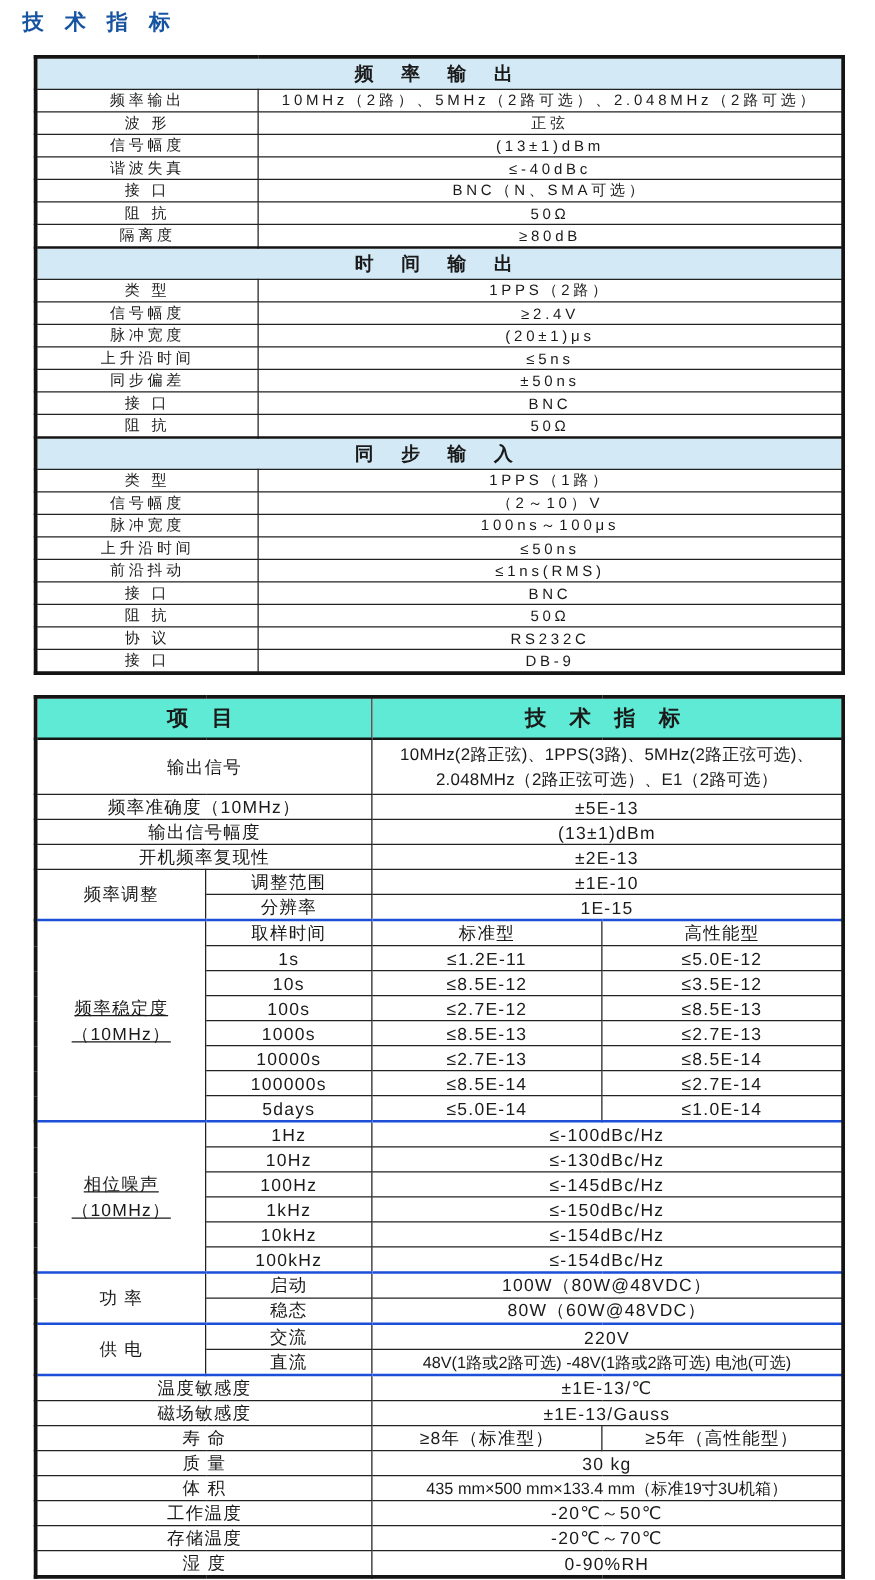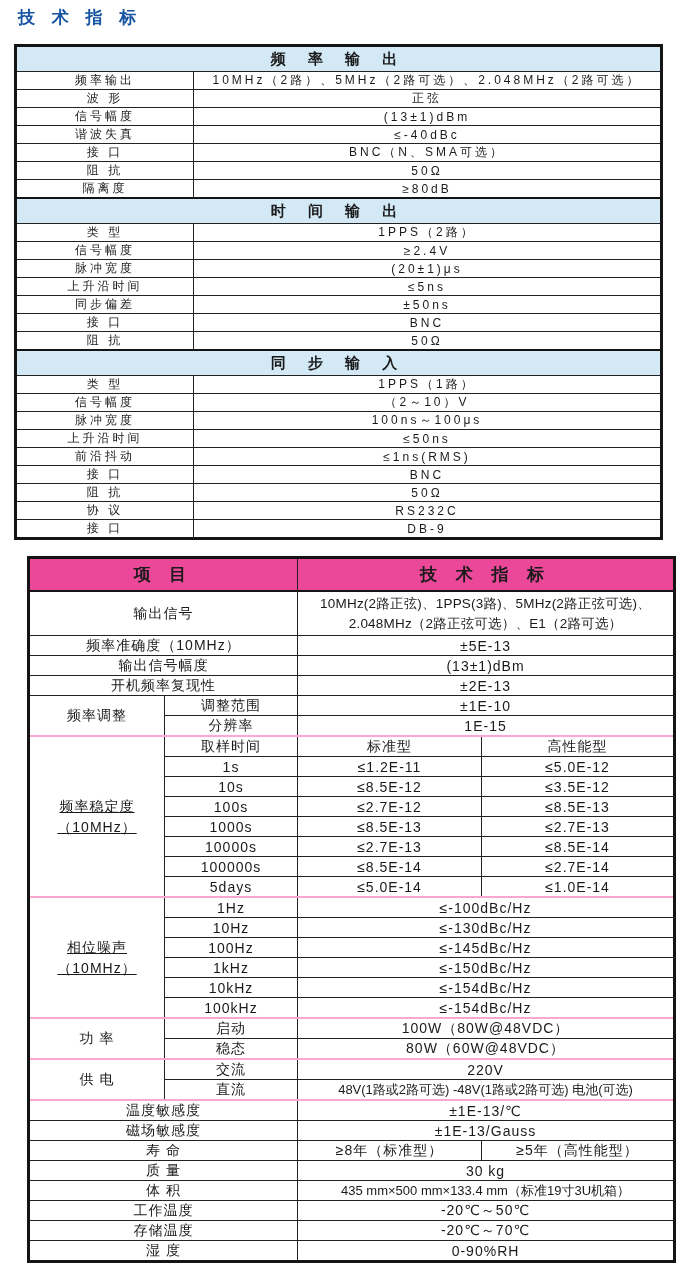--- a/index.html
+++ b/index.html
@@ -4,46 +4,46 @@
 <style>
   html,body{margin:0;padding:0;background:#ffffff;}
   .page{
     position:relative;width:700px;height:1264px;background:#ffffff;
     font-family:"Liberation Sans","DejaVu Sans",sans-serif;color:#1a1a1a;overflow:hidden;
   }
   .doc-title{
     position:absolute;left:18px;top:6px;font-size:17px;font-weight:bold;
     color:#1653a0;letter-spacing:6px;
   }
-  .tbl-wrap1{position:absolute;left:14px;top:44px;width:573px;}
+  .tbl-wrap1{position:absolute;left:27px;top:44px;width:573px;}
   .tbl-wrap2{position:absolute;left:27px;top:556px;width:646px;}
   table.spec{
     border-collapse:collapse;table-layout:fixed;width:646px;
     border:3px solid #141414;
   }
   table.spec td{
     border:1px solid #222222;text-align:center;vertical-align:middle;
     padding:0 3px;overflow:hidden;
   }
   
   .t1 td{height:15px;font-size:12px;letter-spacing:3px;white-space:nowrap;}
   .t1 tr.sec td{
     height:24px;background:#d3e9f5;font-size:15px;font-weight:bold;
     letter-spacing:9px;border-top:2px solid #141414;border-bottom:1px solid #222;
   }
   .t1 tr.sec:first-child td{border-top:none;}
   
   .t2 td{height:19px;font-size:14px;letter-spacing:1px;}
   .t2 tr.hdr td{
-    height:31px;background:#ec4899;font-size:17px;font-weight:bold;
+    height:31px;background:#5eead4;font-size:17px;font-weight:bold;
     letter-spacing:7px;border-bottom:2px solid #141414;
   }
   .t2 td.wrap{letter-spacing:0.2px;font-size:13.5px;line-height:1.45;padding:2px 4px;white-space:normal;}
   .t2 td.tight{letter-spacing:0;font-size:13px;white-space:nowrap;}
-  .t2 tr.g td{border-top:2px solid #f9a8d4;margin-left:28px;}
+  .t2 tr.g td{border-top:2px solid #1d4ed8;margin-left:28px;}
   .t2 td.glbl div{line-height:1.5;text-decoration:underline;}
 </style>
 </head>
 <body>
 
 <div class="page">
 
   <div class="doc-title">技 术 指 标</div>
 
   <div class="tbl-wrap1">

